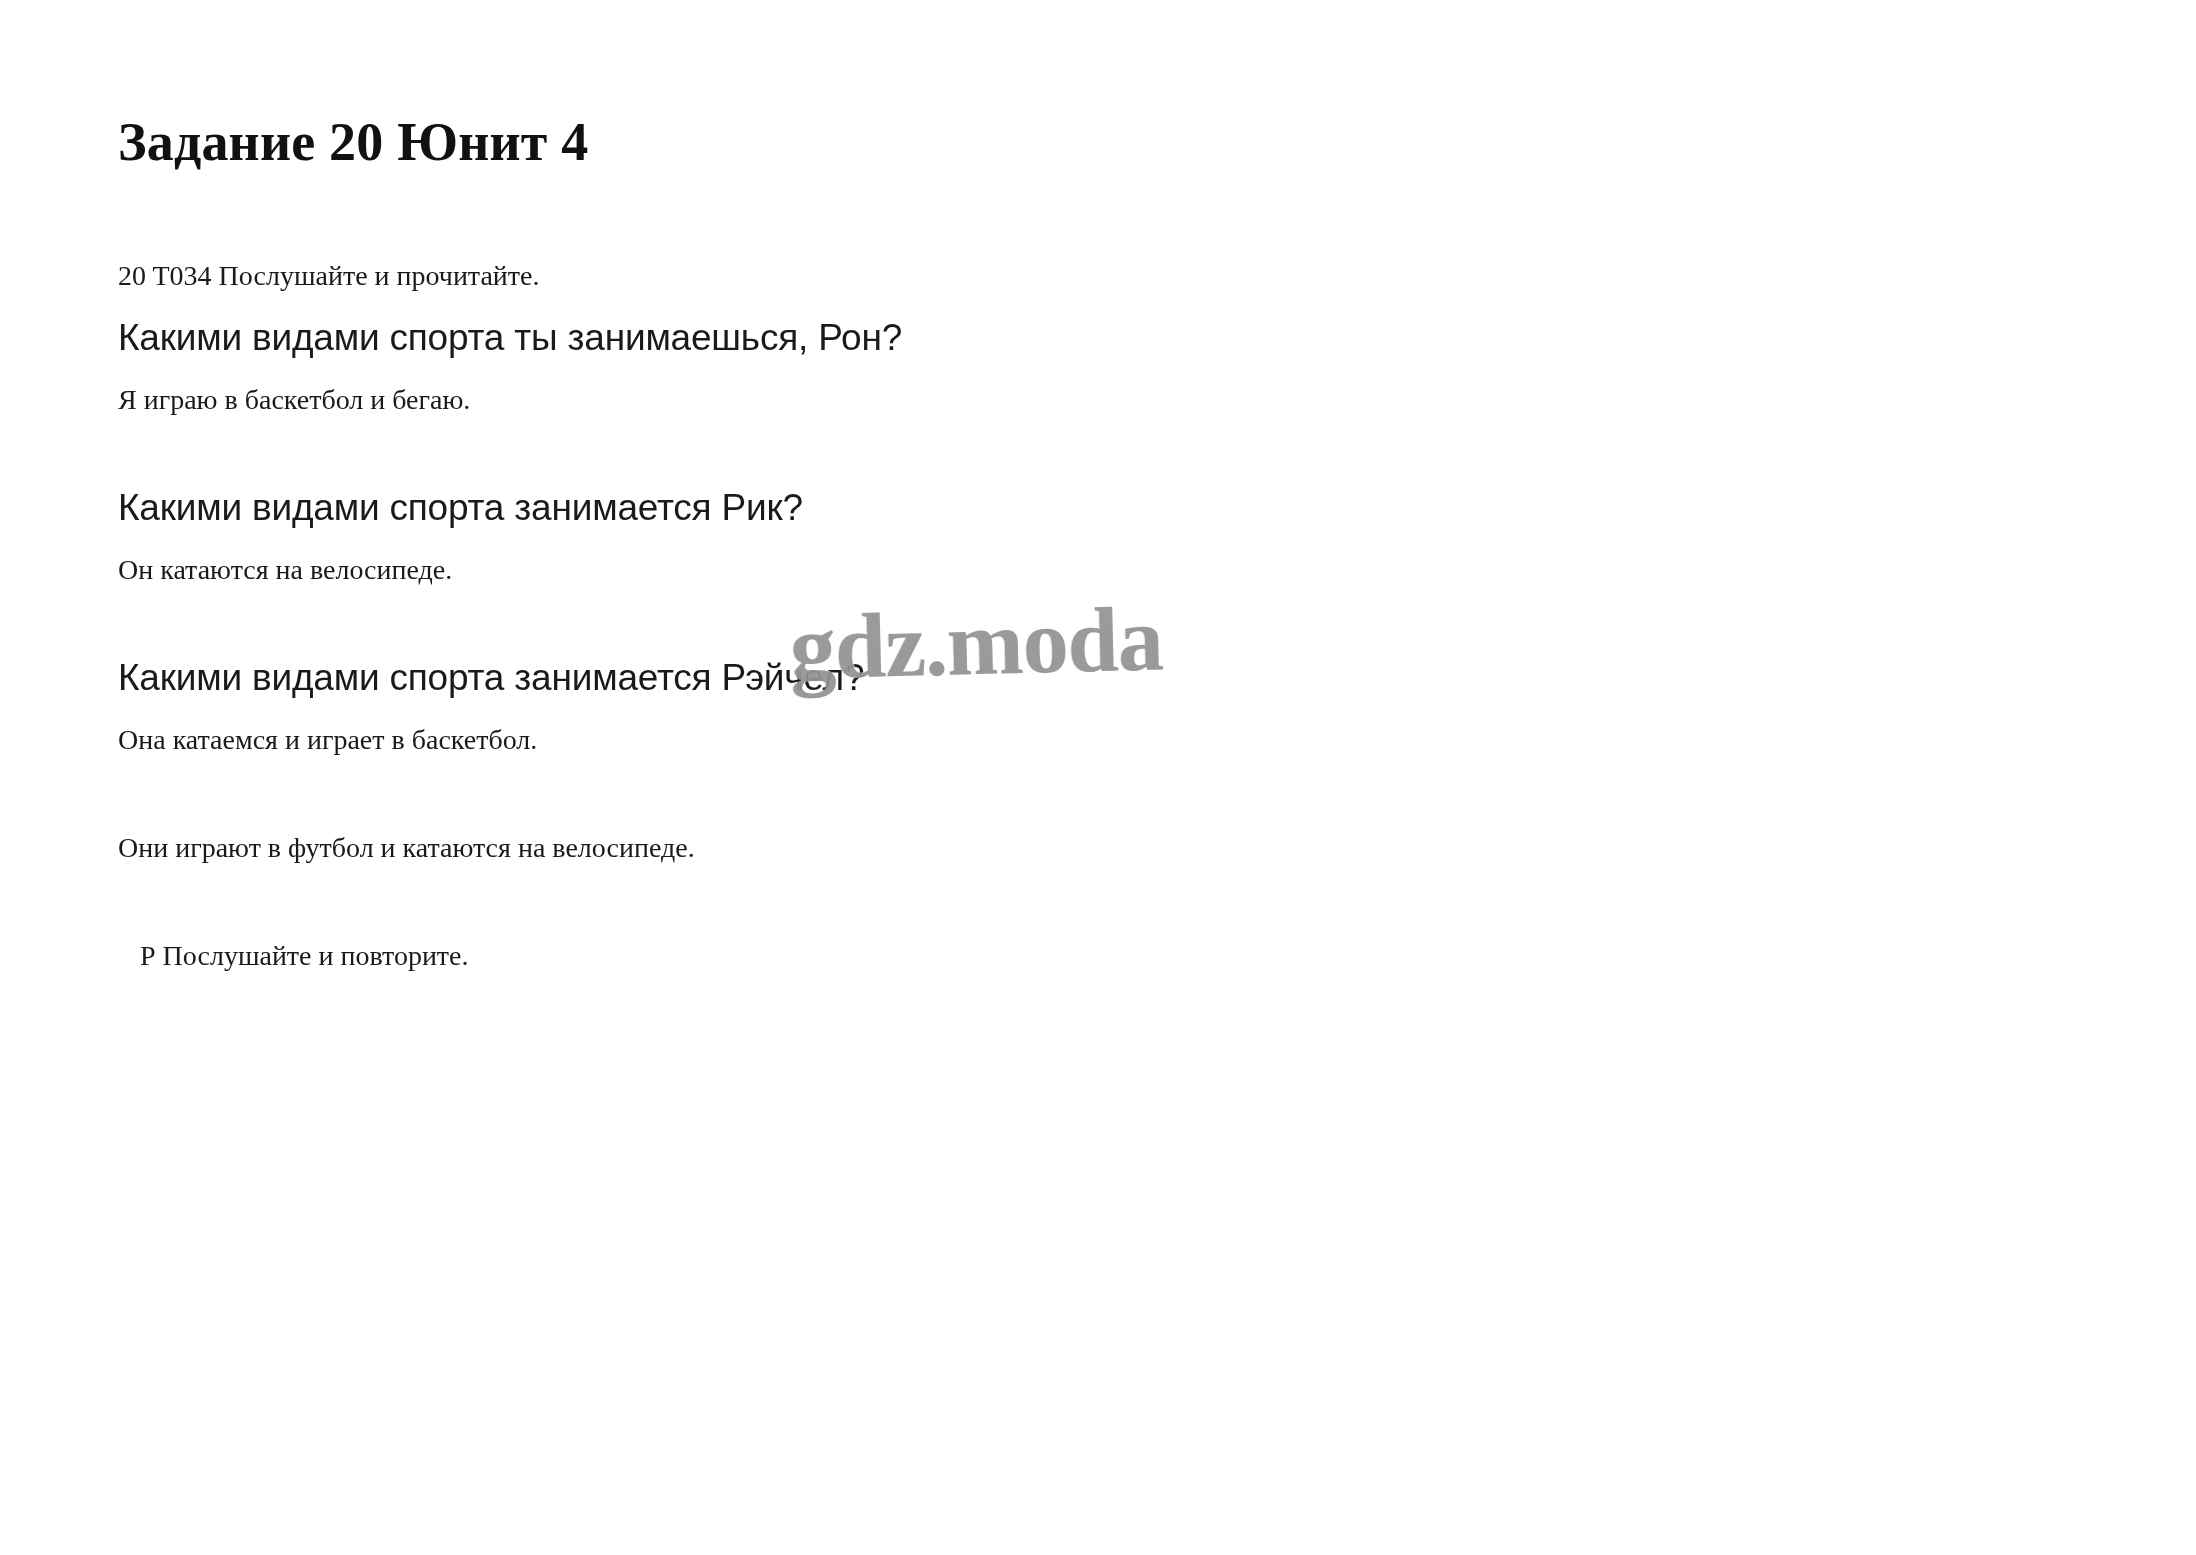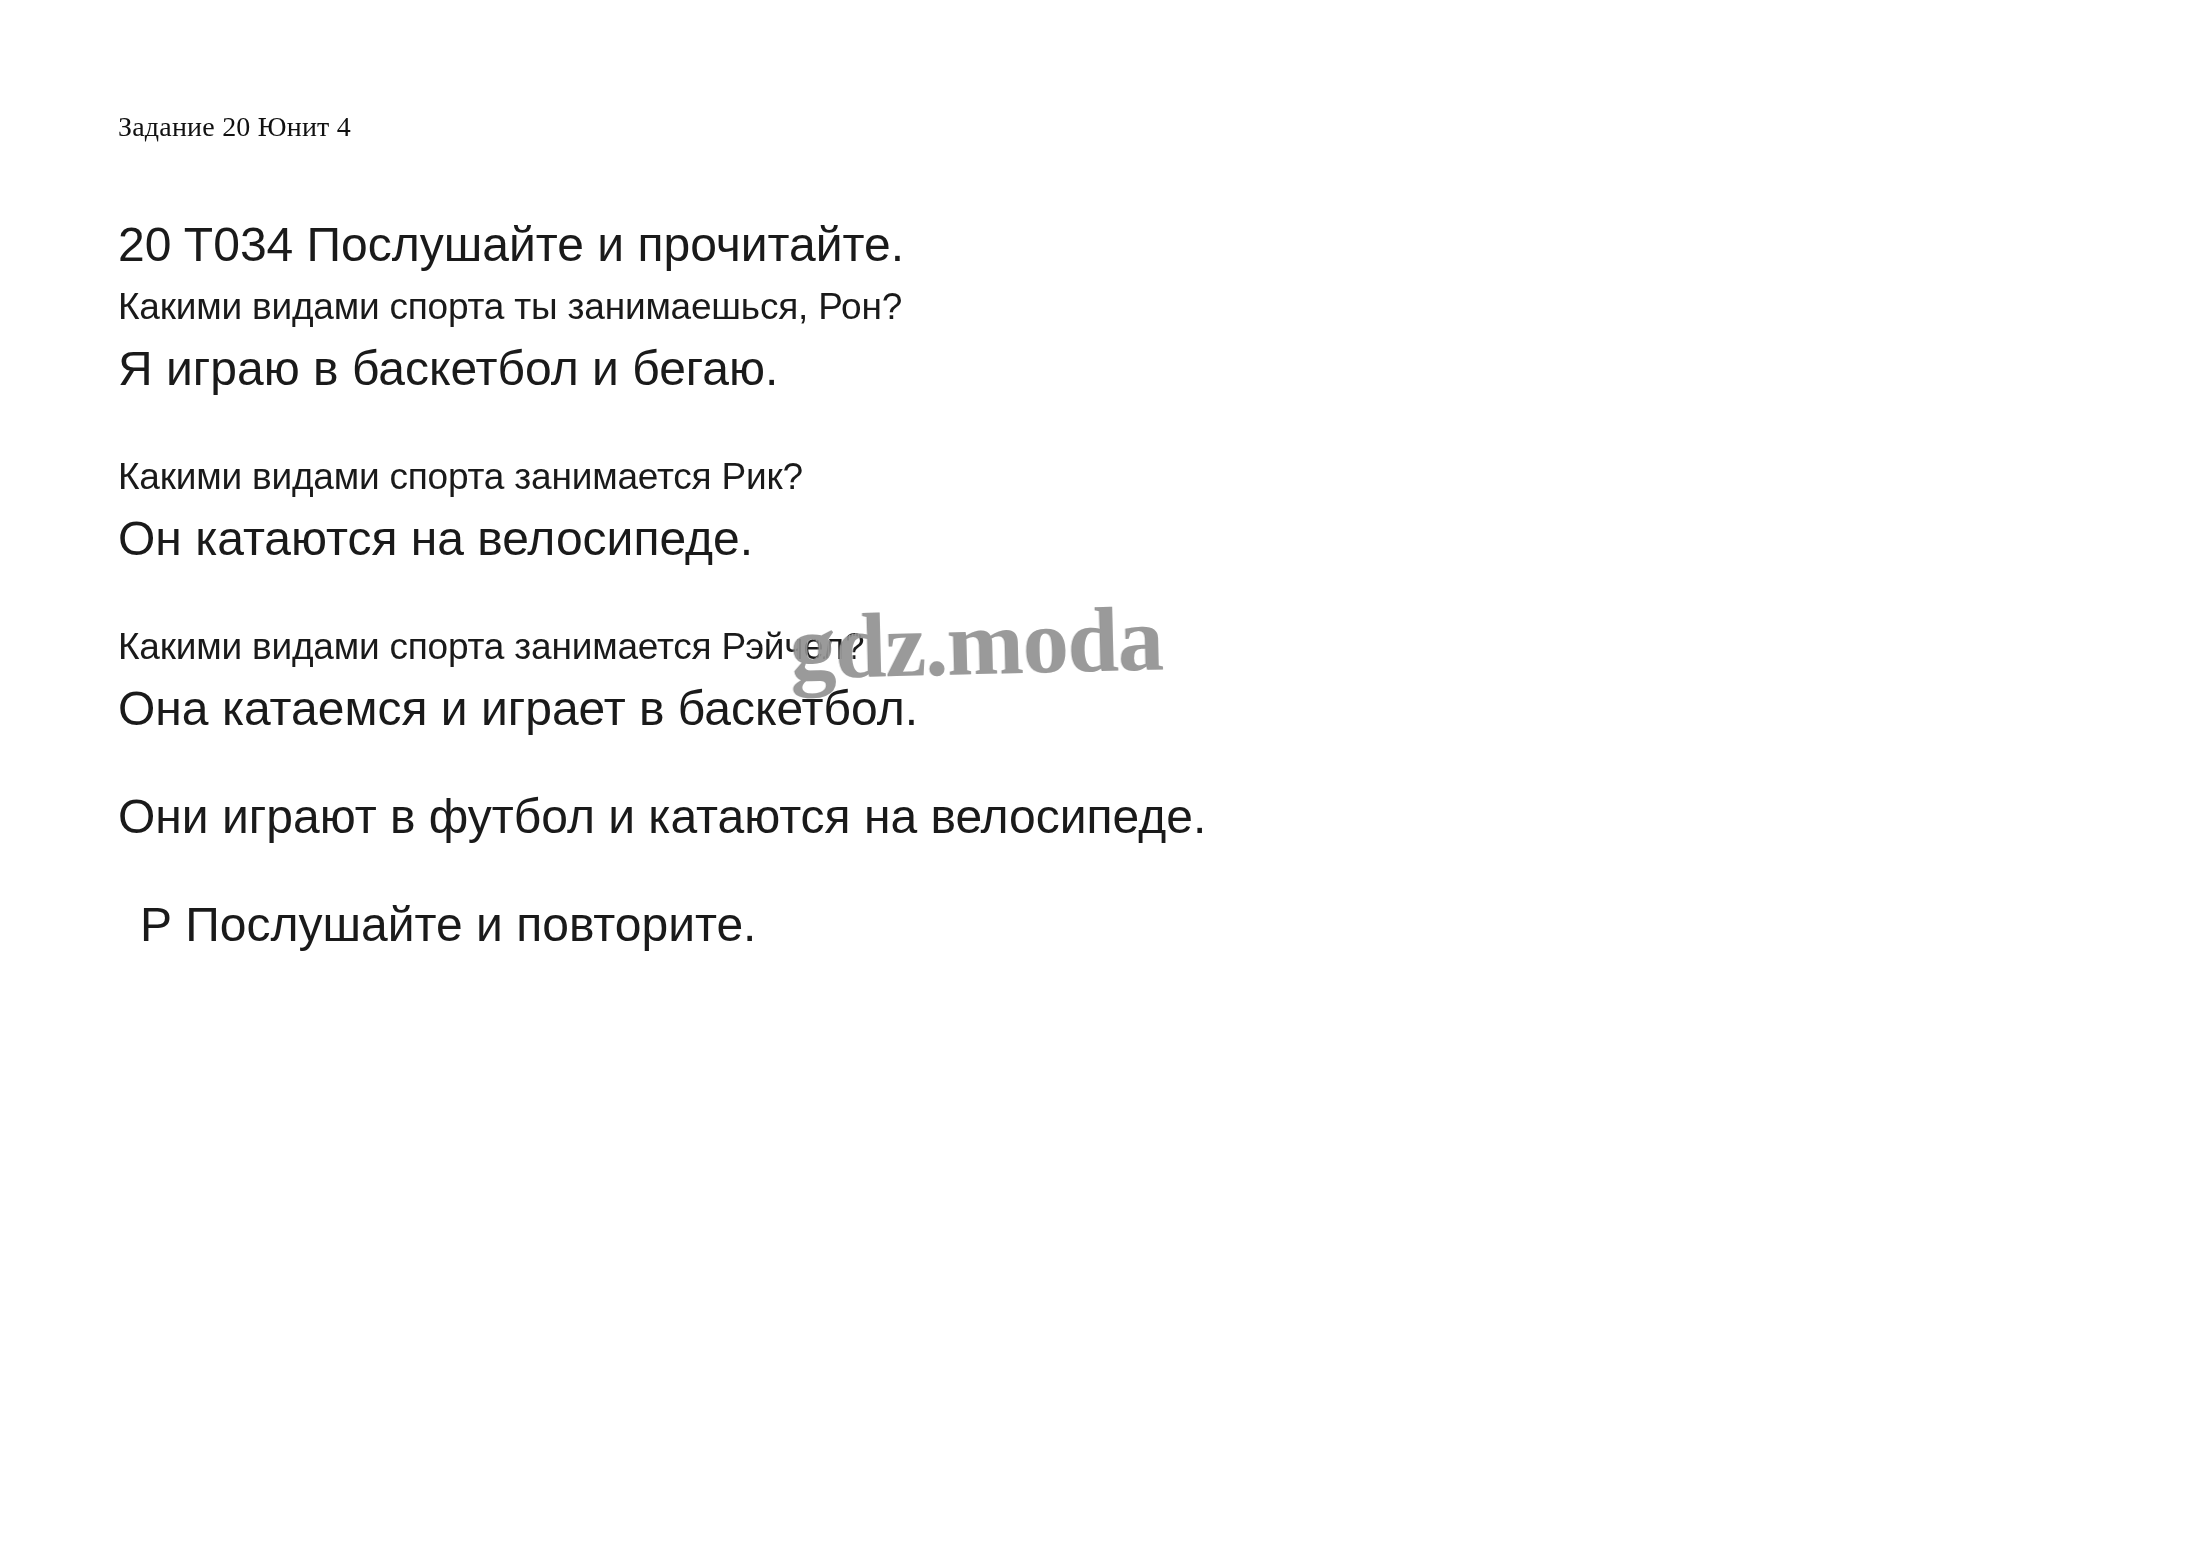--- a/index.html
+++ b/index.html
@@ -18,36 +18,36 @@
   .page {
     position: relative;
     width: 2196px;
     height: 1555px;
     background: #ffffff;
     box-sizing: border-box;
     padding: 110px 120px 0 118px;
   }
   .doc-title {
     font-family: "Liberation Serif", serif;
-    font-weight: normal;
-    font-size: 28px;
+    font-weight: bold;
+    font-size: 54px;
     line-height: 1.2;
     letter-spacing: 0.2px;
     margin: 0 0 0 0;
     color: #111111;
   }
   .body-block {
     margin-top: 70px;
   }
   .para {
     margin: 0 0 46px 0;
   }
   .line {
-    font-family: Liberation Sans, sans-serif;
-    font-size: 48px;
+    font-family: Liberation Serif, serif;
+    font-size: 28px;
     line-height: 62px;
     color: #1a1a1a;
     white-space: pre-wrap;
   }
   .line.sans {
     font-family: "Liberation Sans", sans-serif;
     font-size: 37px;
     letter-spacing: -0.2px;
   }
   .para.last {

